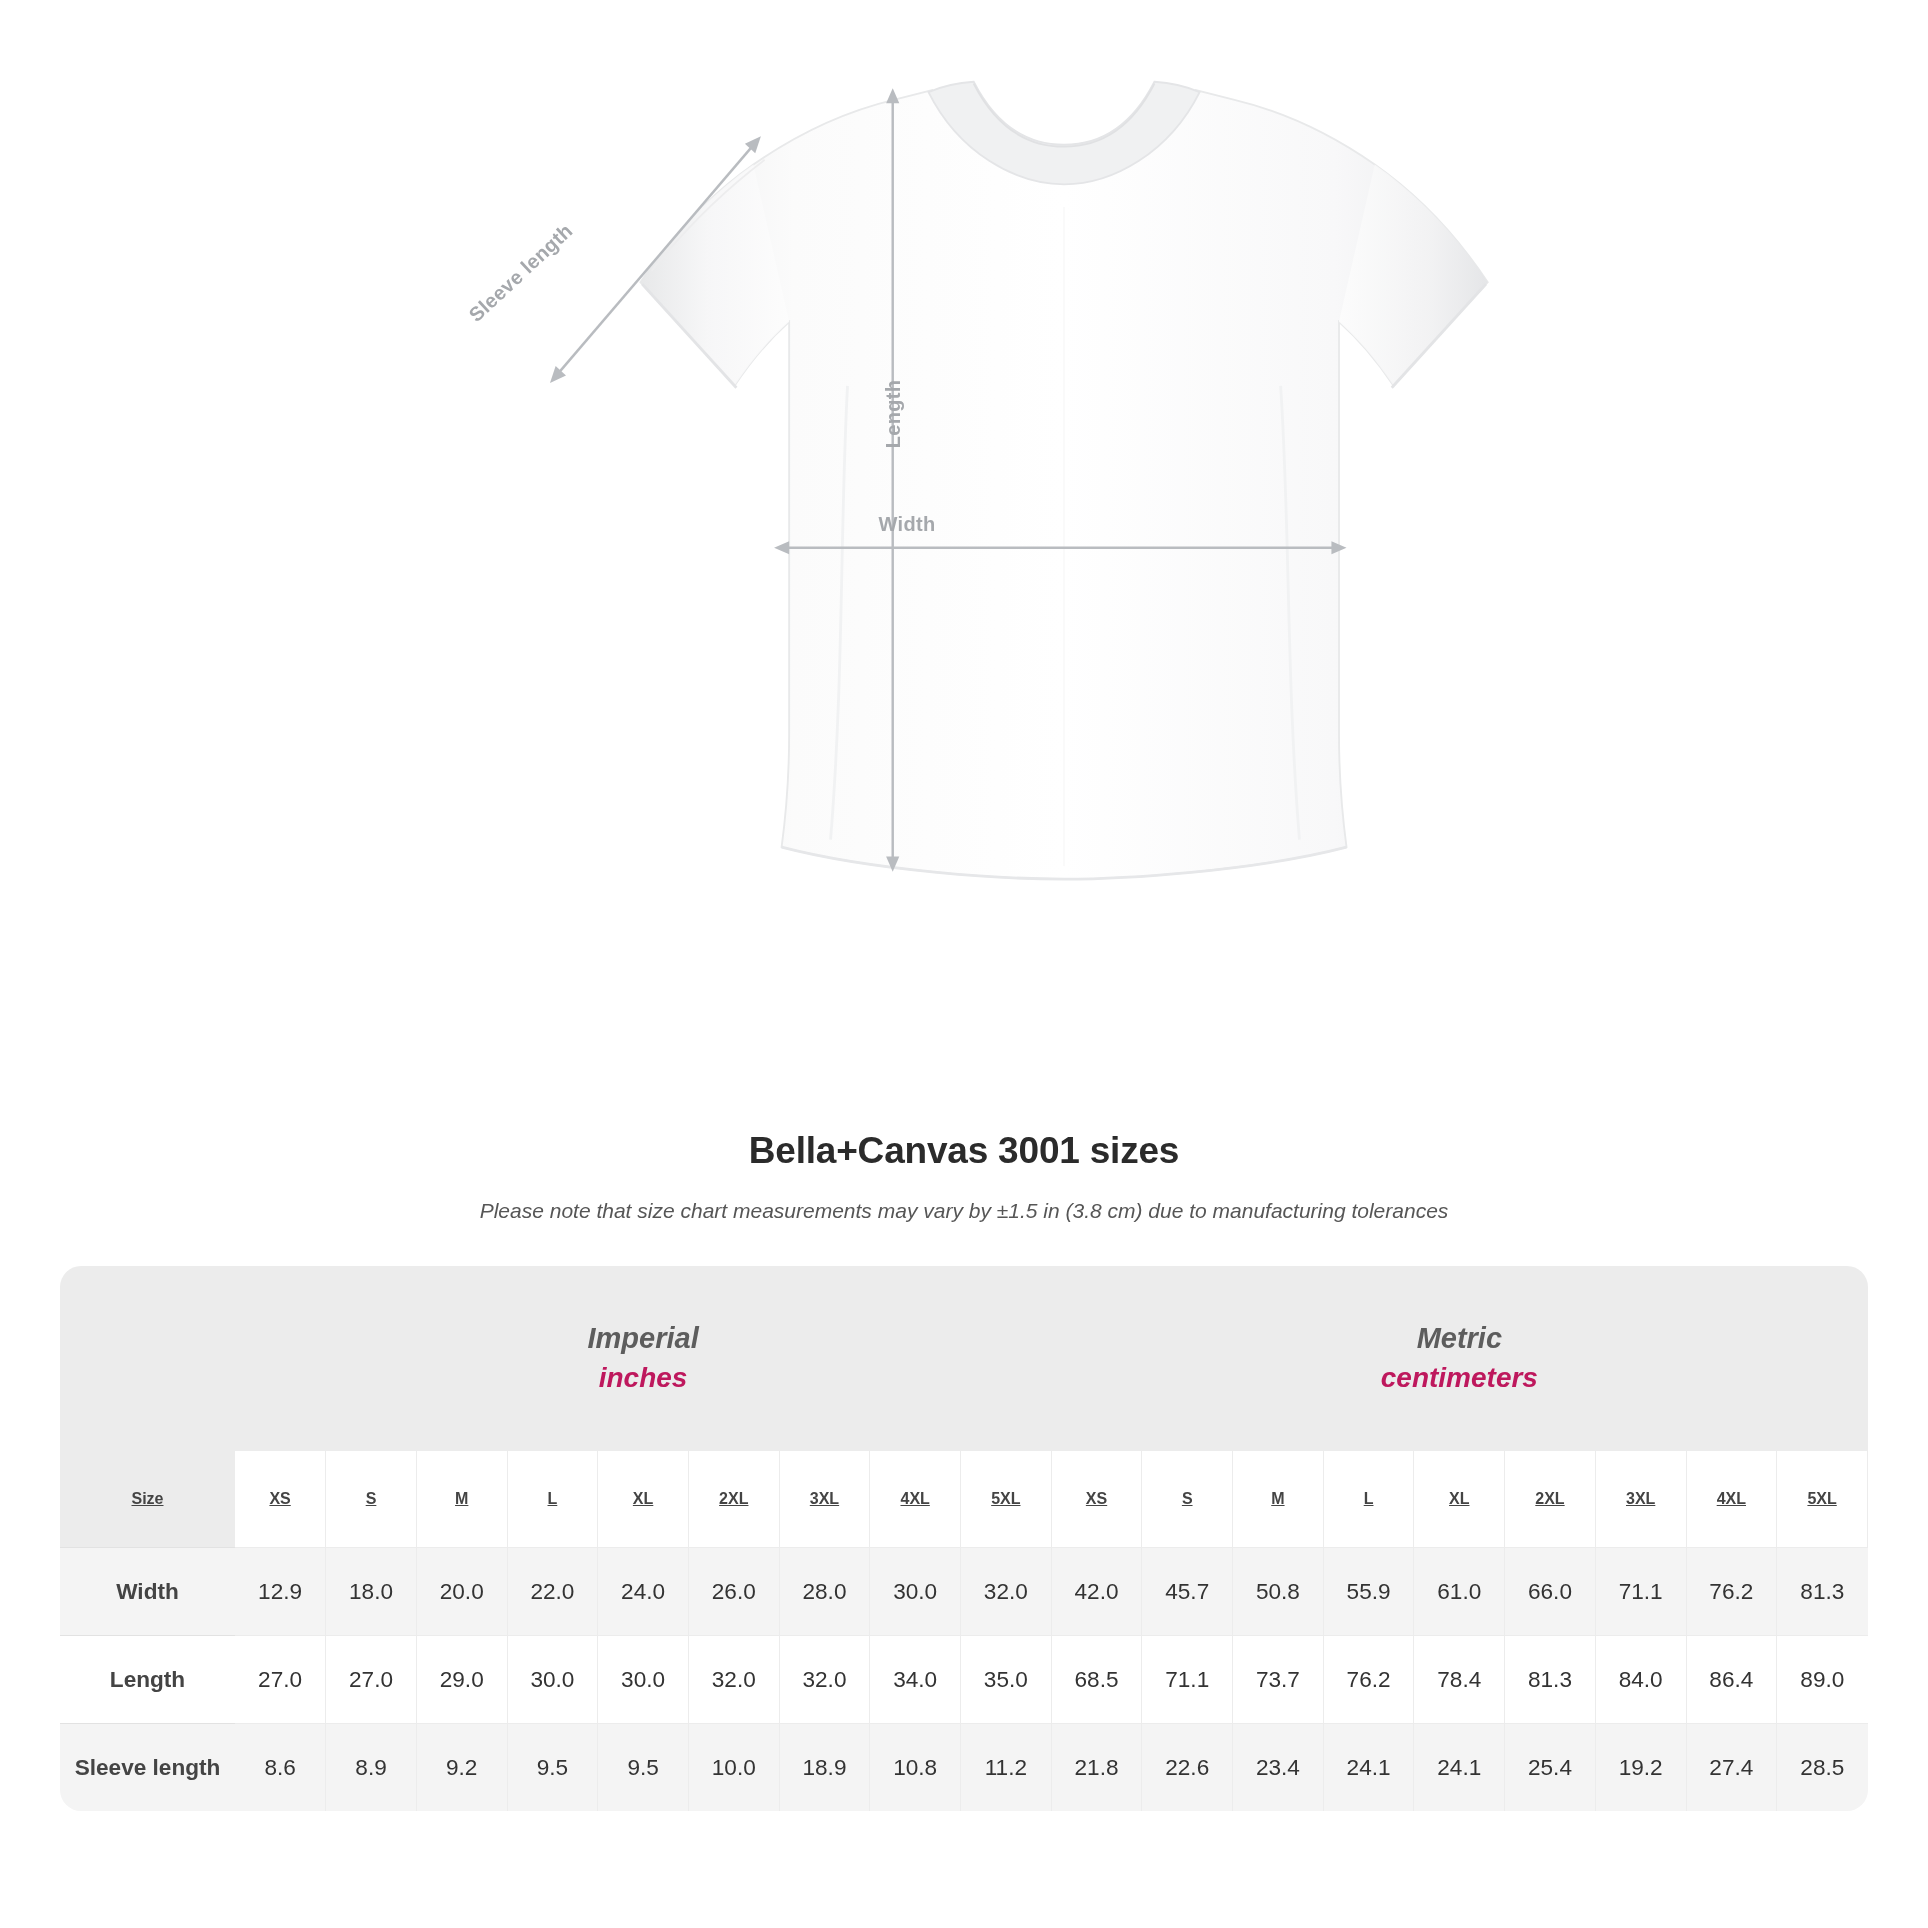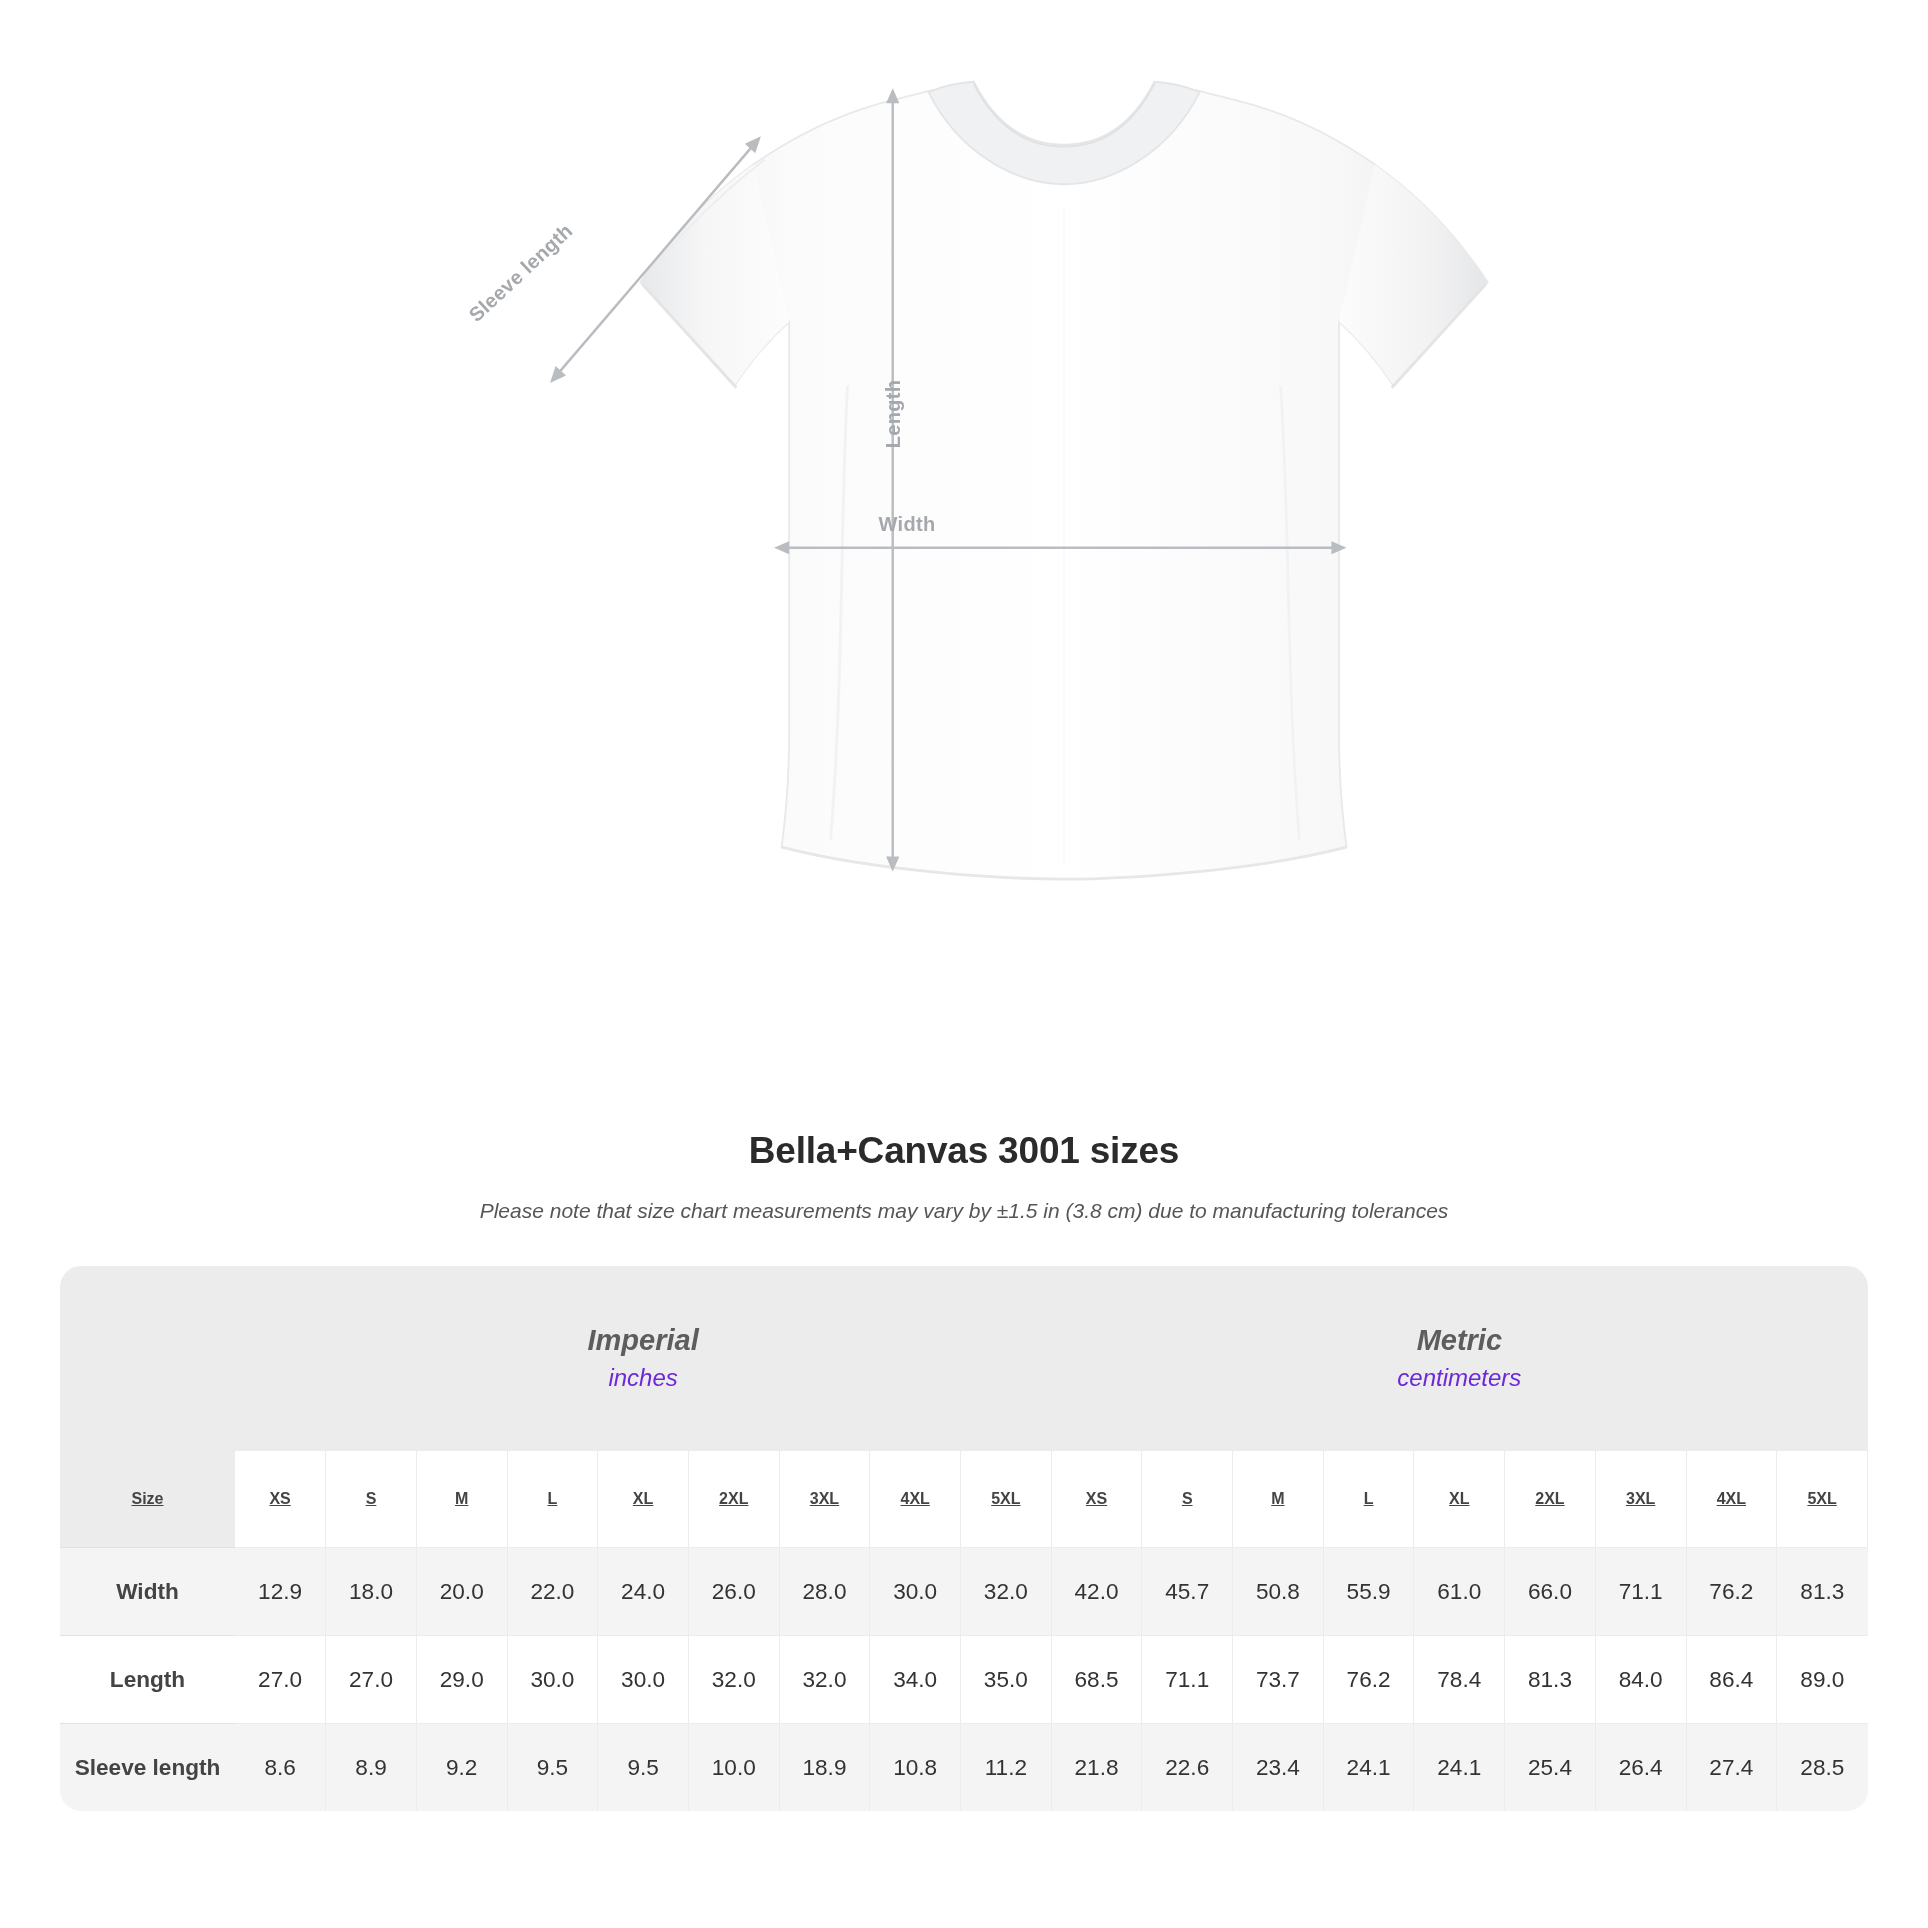--- a/index.html
+++ b/index.html
@@ -116,24 +116,25 @@
     height: 185px;
   }
   .unit-head .unit-name {
     font-size: 29px;
     font-style: italic;
     font-weight: bold;
     color: #5d5d5d;
     line-height: 1.1;
   }
   .unit-head .unit-sub {
-    font-size: 24px;
+    font-size: 28px;
     font-style: italic;
-    color: #6d28d9;
+    color: #be185d;
     padding-top: 7.5px;
+    font-weight: bold;
   }
   .row-head-cell {
     background: #ececec;
   }
 
   tr.header-row td {
     height: 96px;
     font-size: 16px;
     font-weight: bold;
     color: #444444;
@@ -355,21 +356,21 @@
             <td>10.0</td>
             <td>18.9</td>
             <td>10.8</td>
             <td>11.2</td>
             <td>21.8</td>
             <td>22.6</td>
             <td>23.4</td>
             <td>24.1</td>
             <td>24.1</td>
             <td>25.4</td>
-            <td>26.4</td>
+            <td>19.2</td>
             <td>27.4</td>
             <td>28.5</td>
           </tr>
         </tbody>
     </table>
   </div>
 
 </div>
 
 

